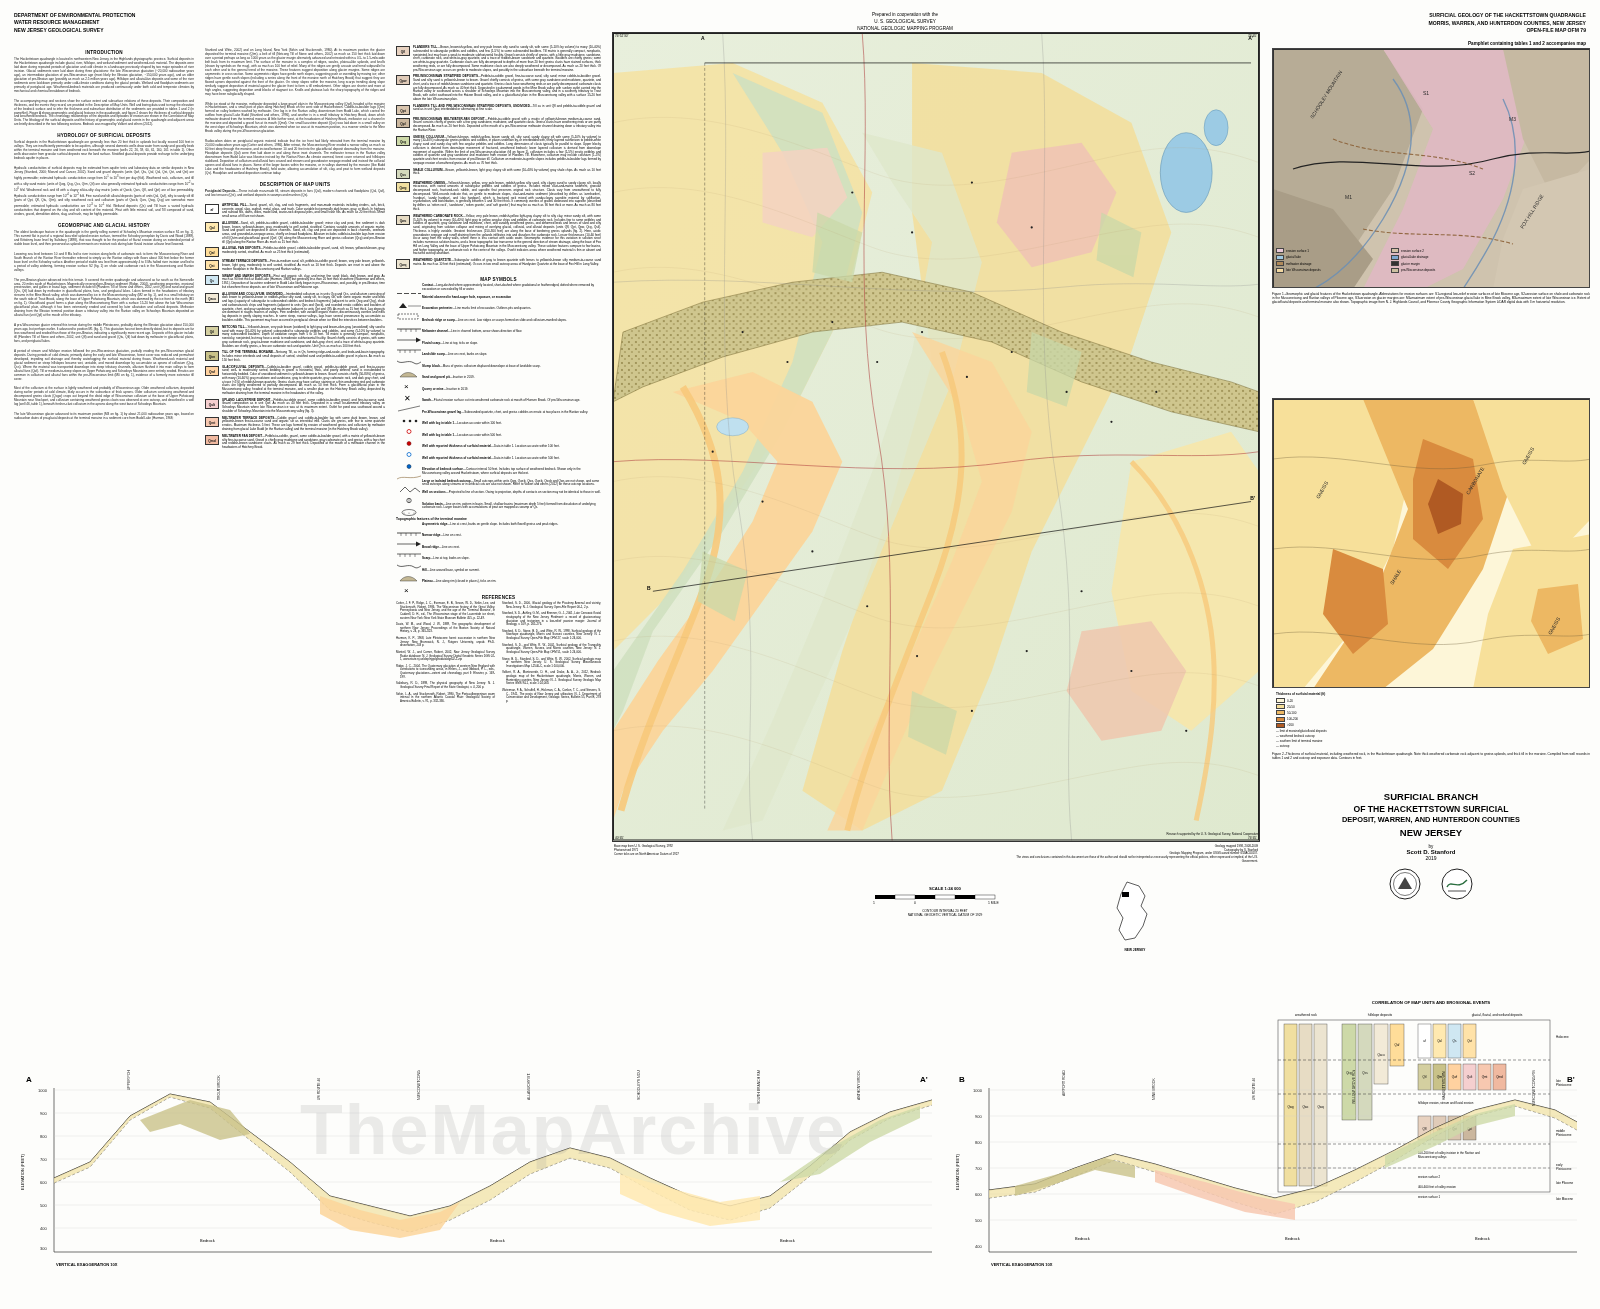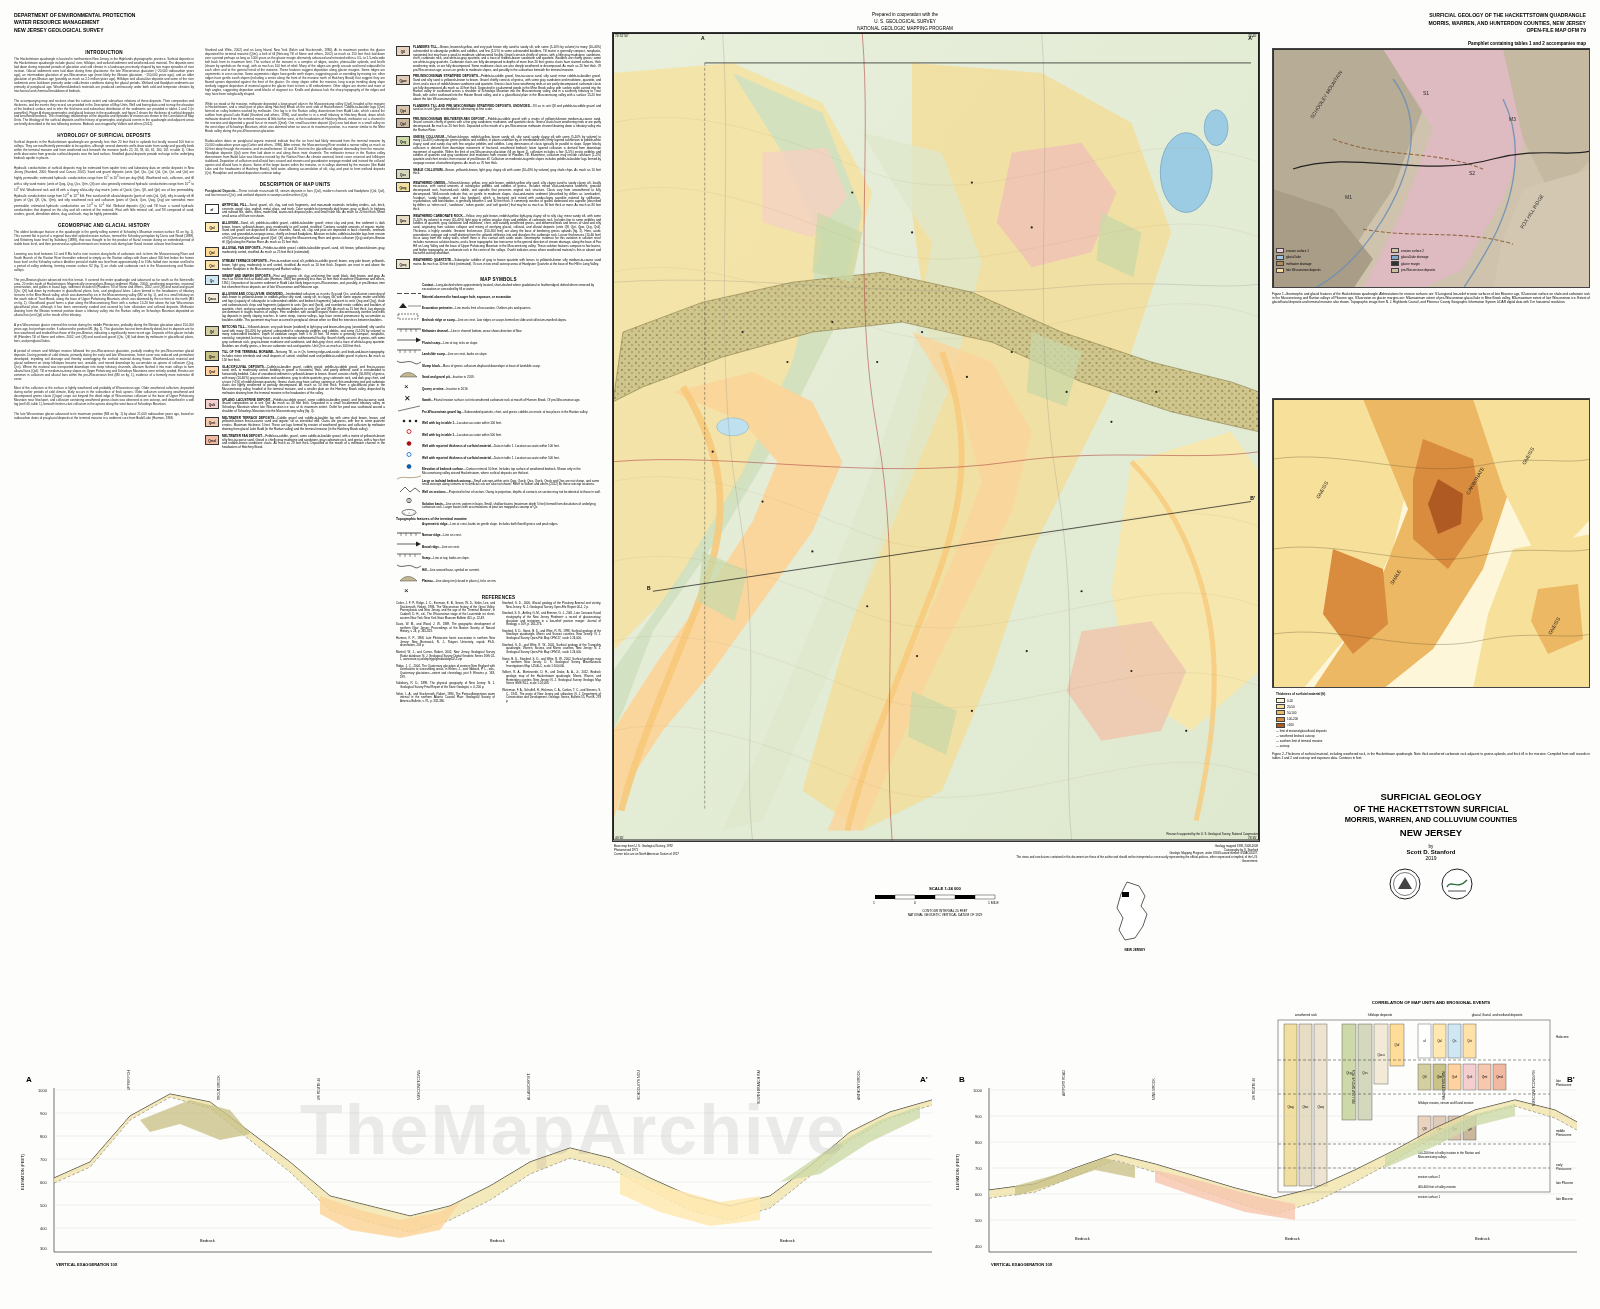--- a/index.html
+++ b/index.html
@@ -757,23 +757,23 @@
         <div style="font-size: 2.9px; margin-top: 1px;">— southern limit of terminal moraine</div>
         <div style="font-size: 2.9px; margin-top: 1px;">— outcrop</div>
       </div>
   </div>
 
   <div id="figBcap">
     <div class="cap">Figure 2.-Thickness of surficial material, including weathered rock, in the Hackettstown quadrangle. Note thick weathered carbonate rock adjacent to gneiss uplands, and thick till in the moraine. Compiled from well records in tables 1 and 2 and outcrop and exposure data. Contours in feet.</div>
   </div>
 
   <div id="maintitle">
-    <div class="m1">SURFICIAL GEOLOGY</div>
+    <div class="m1">SURFICIAL BRANCH</div>
     <div class="m2">OF THE HACKETTSTOWN SURFICIAL</div>
-    <div class="m3">MORRIS, WARREN, AND COLLUVIUM COUNTIES</div>
+    <div class="m3">DEPOSIT, WARREN, AND HUNTERDON COUNTIES</div>
     <div class="m4">NEW JERSEY</div>
     <div class="by">by</div>
     <div class="auth">Scott D. Stanford</div>
     <div class="yr">2019</div>
     <div style="display:flex;justify-content:center;gap:18px;margin-top:6px;">
       <svg width="34" height="34" viewBox="0 0 34 34">
         <circle cx="17" cy="17" r="15" fill="#fff" stroke="#222" stroke-width="1"></circle>
         <circle cx="17" cy="17" r="11.5" fill="#fff" stroke="#222" stroke-width=".6"></circle>
         <path d="M10,22 L17,10 L24,22 Z" fill="#444"></path>
       </svg>

